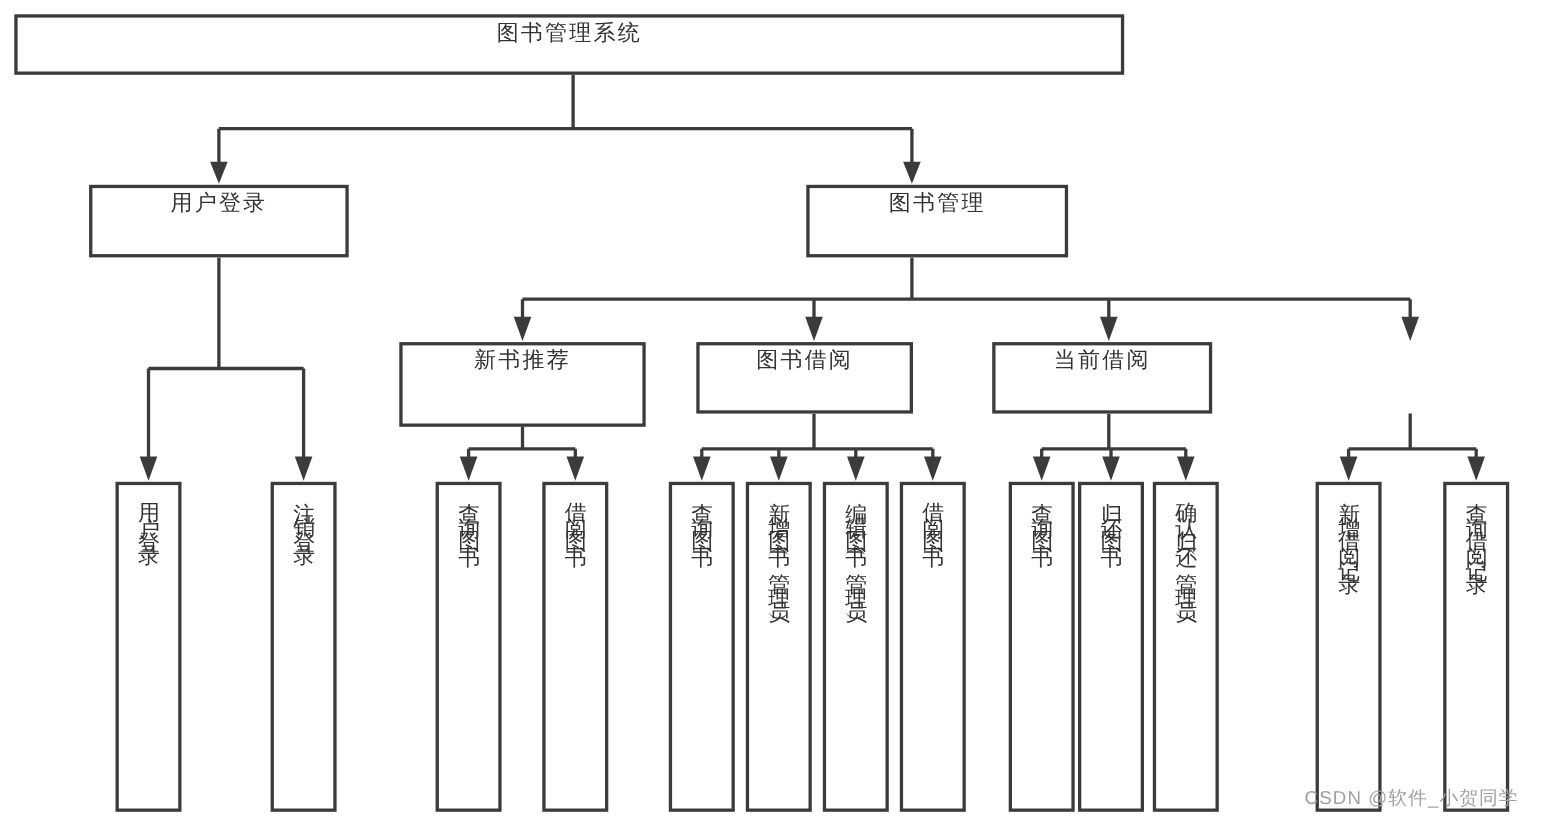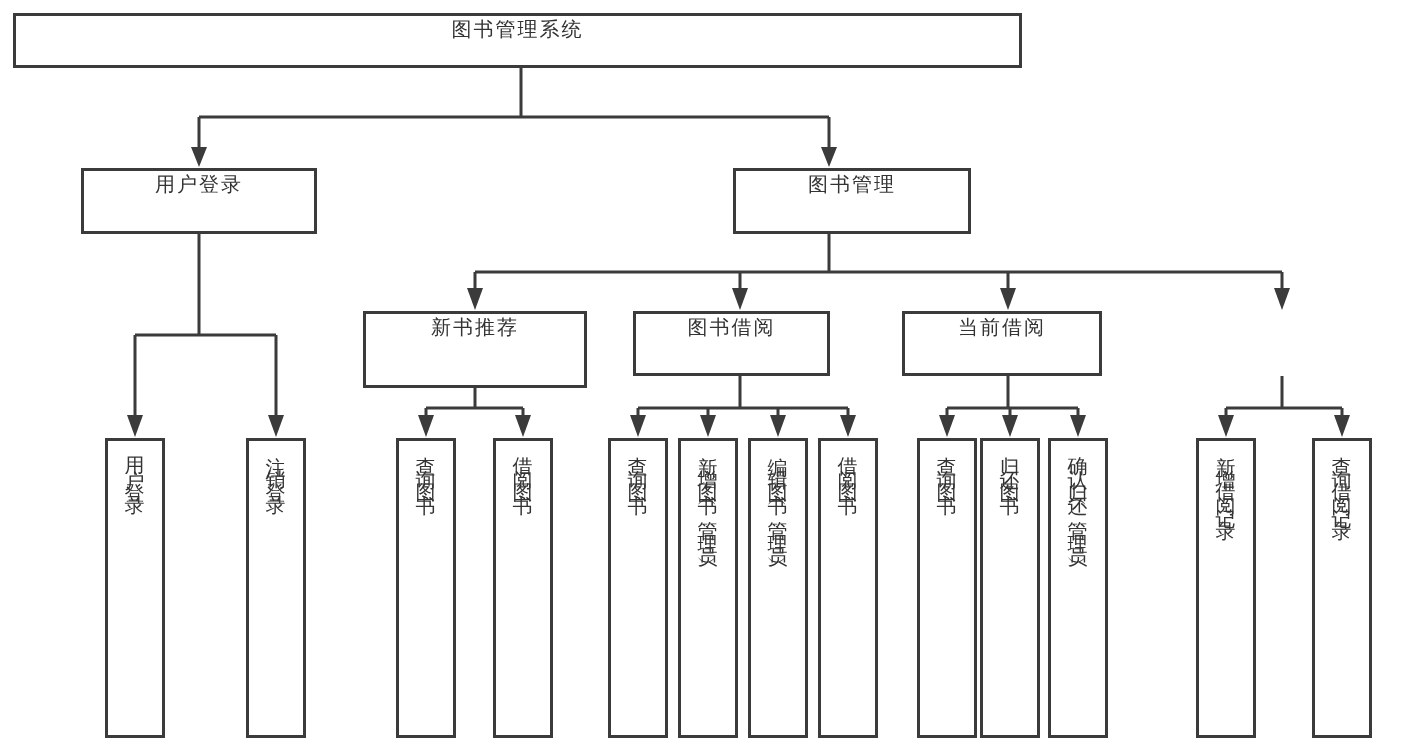--- a/index.html
+++ b/index.html
@@ -149,14 +149,15 @@
     <span>确认归还（管理员）</span>
   </div>
 
   <div class="node leaf" style="left:1196px; top:438px; width:60px; height:300px;">
     <span>新增借阅记录</span>
   </div>
   <div class="node leaf" style="left:1312px; top:438px; width:60px; height:300px;">
     <span>查询借阅记录</span>
   </div>
 
+  <div class="watermark">CSDN @软件_小贺同学</div>
 
 </div>
 
 </body></html>

